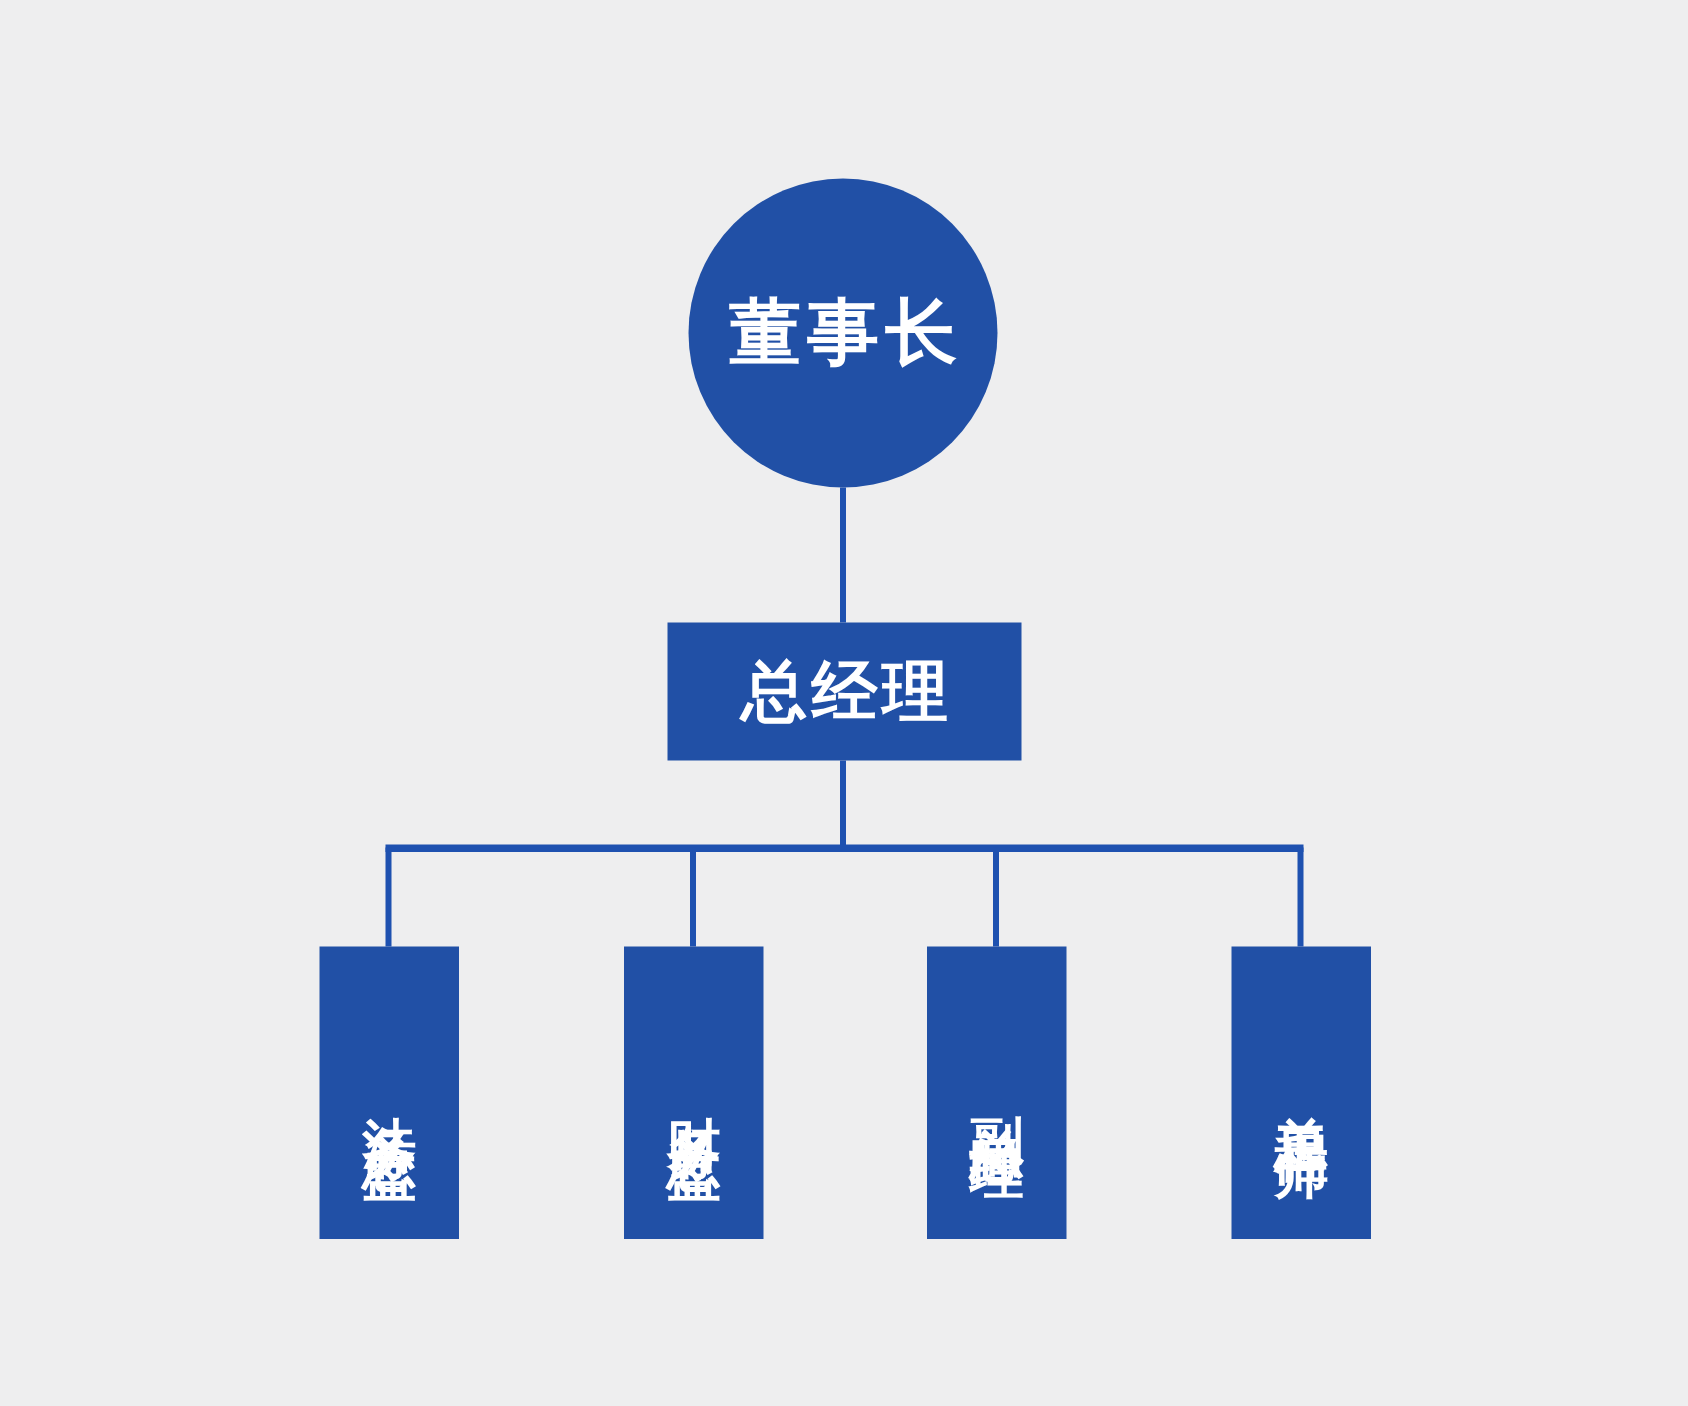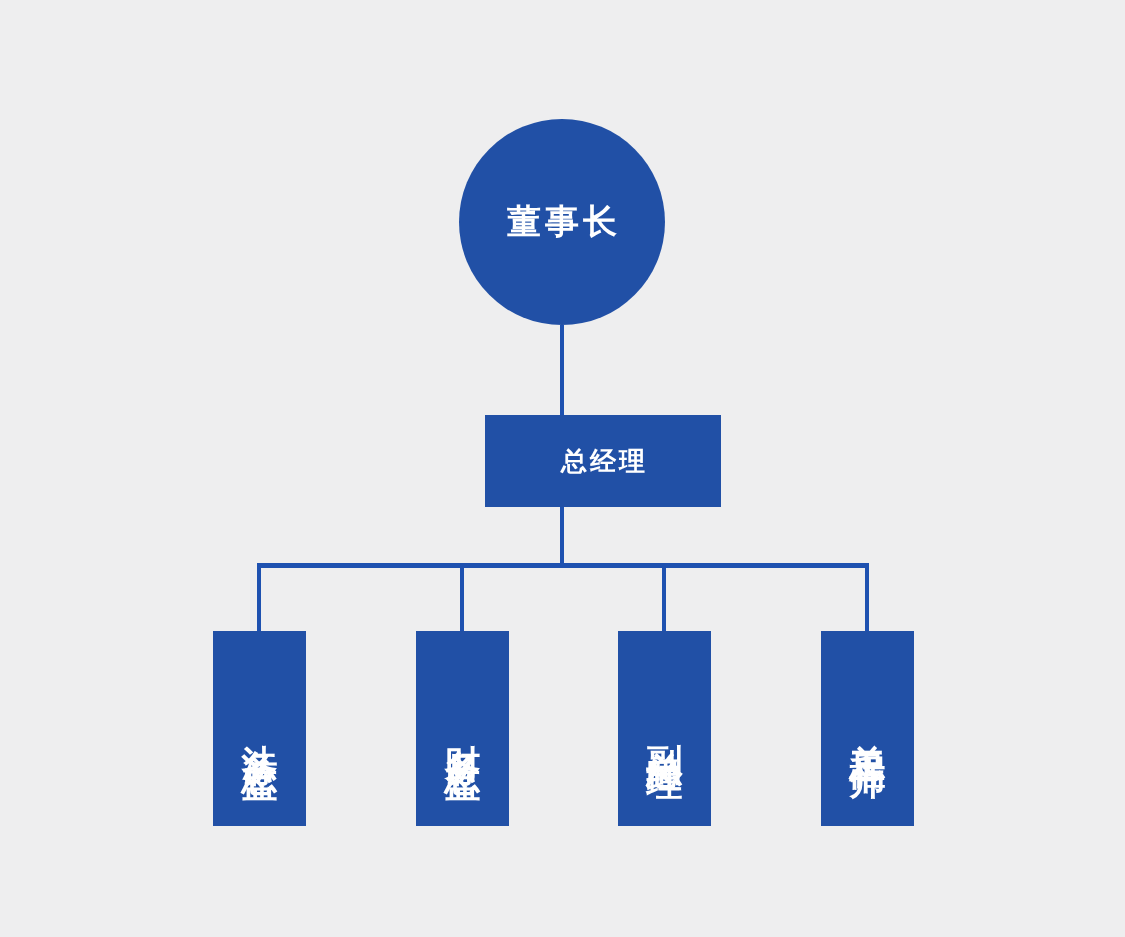--- a/index.html
+++ b/index.html
@@ -23,33 +23,32 @@
     justify-content: center;
     font-weight: bold;
     box-sizing: border-box;
   }
   .node-circle {
     left: 459px;
     top: 119px;
     width: 206px;
     height: 206px;
     border-radius: 50%;
-    font-size: 34px;
+    font-size: 48px;
     letter-spacing: 4px;
     text-indent: 4px;
   }
   .node-gm {
     left: 445px;
     top: 415px;
     width: 236px;
     height: 92px;
-    font-size: 26px;
+    font-size: 44px;
     letter-spacing: 3px;
     text-indent: 3px;
-    margin-left: 40px;
   }
   .node-child {
     top: 631px;
     width: 93px;
     height: 195px;
     font-size: 36px;
     writing-mode: vertical-rl;
     text-orientation: upright;
     letter-spacing: 7px;
     line-height: 1;

